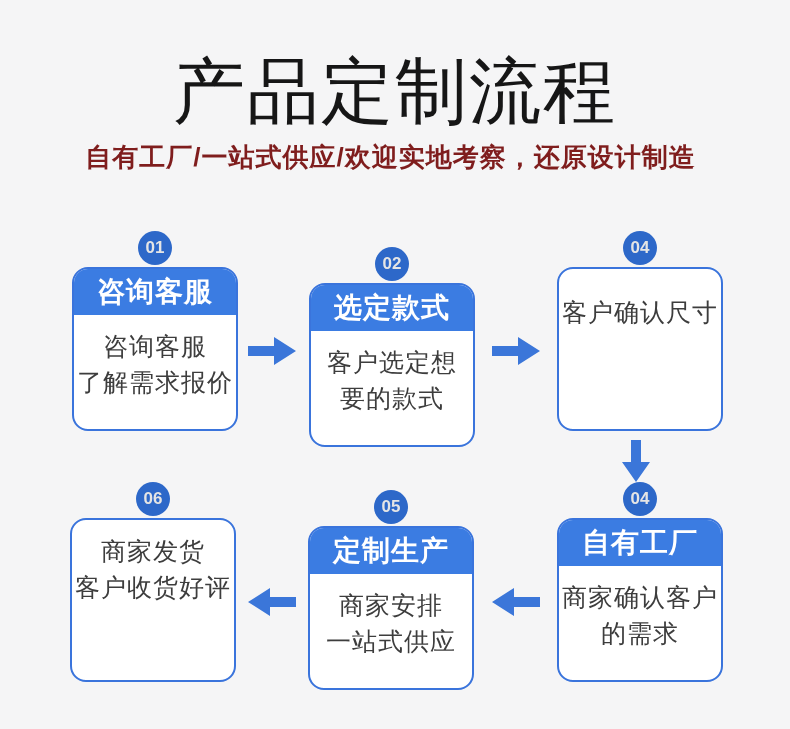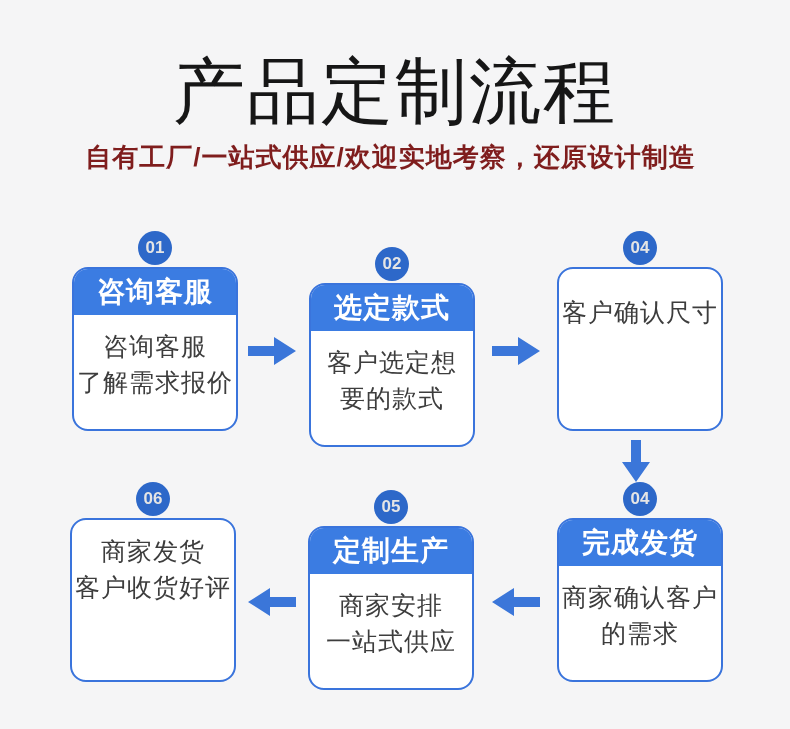--- a/index.html
+++ b/index.html
@@ -129,21 +129,21 @@
   <div class="step pos3">
     <div class="badge">04</div>
     <div class="card">
       <div class="card-body pad-lg">客户确认尺寸</div>
     </div>
   </div>
 
   <div class="step pos4">
     <div class="badge">04</div>
     <div class="card">
-      <div class="card-head">完成发货</div>
+      <div class="card-head">自有工厂</div>
       <div class="card-body">商家确认客户
 的需求</div>
     </div>
   </div>
 
   <div class="step pos5">
     <div class="badge">05</div>
     <div class="card">
       <div class="card-head">定制生产</div>
       <div class="card-body">商家安排

